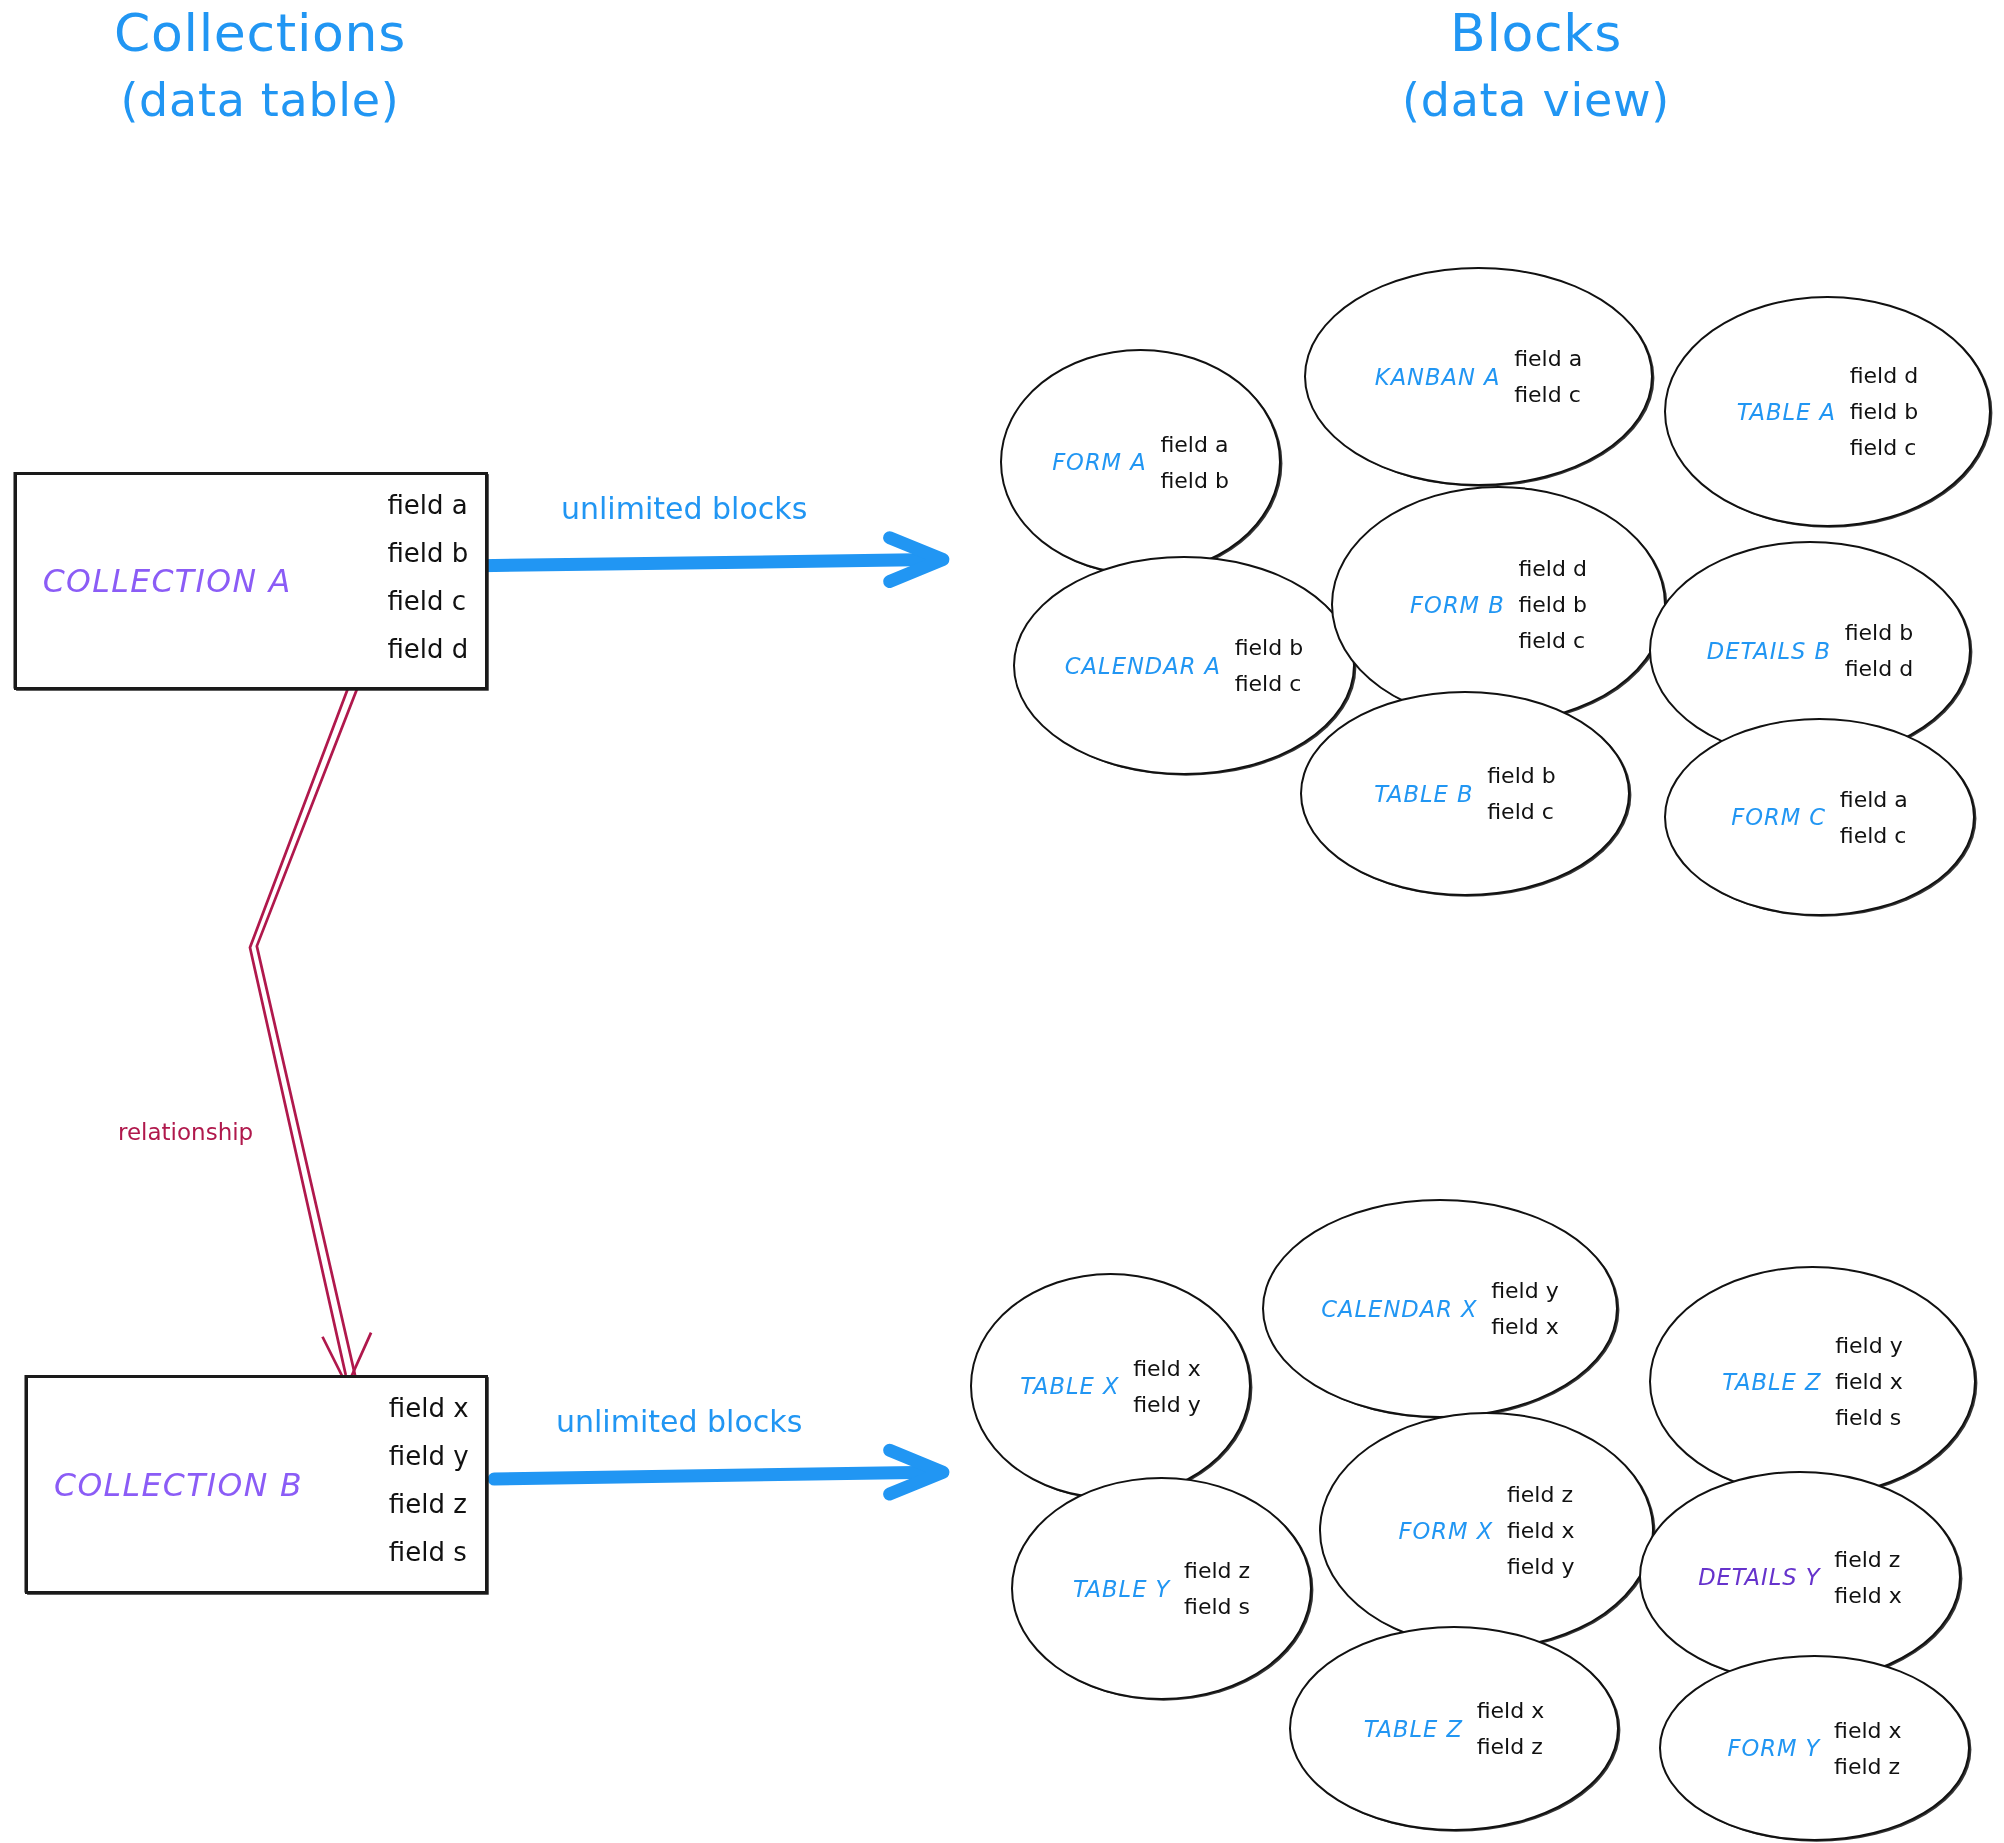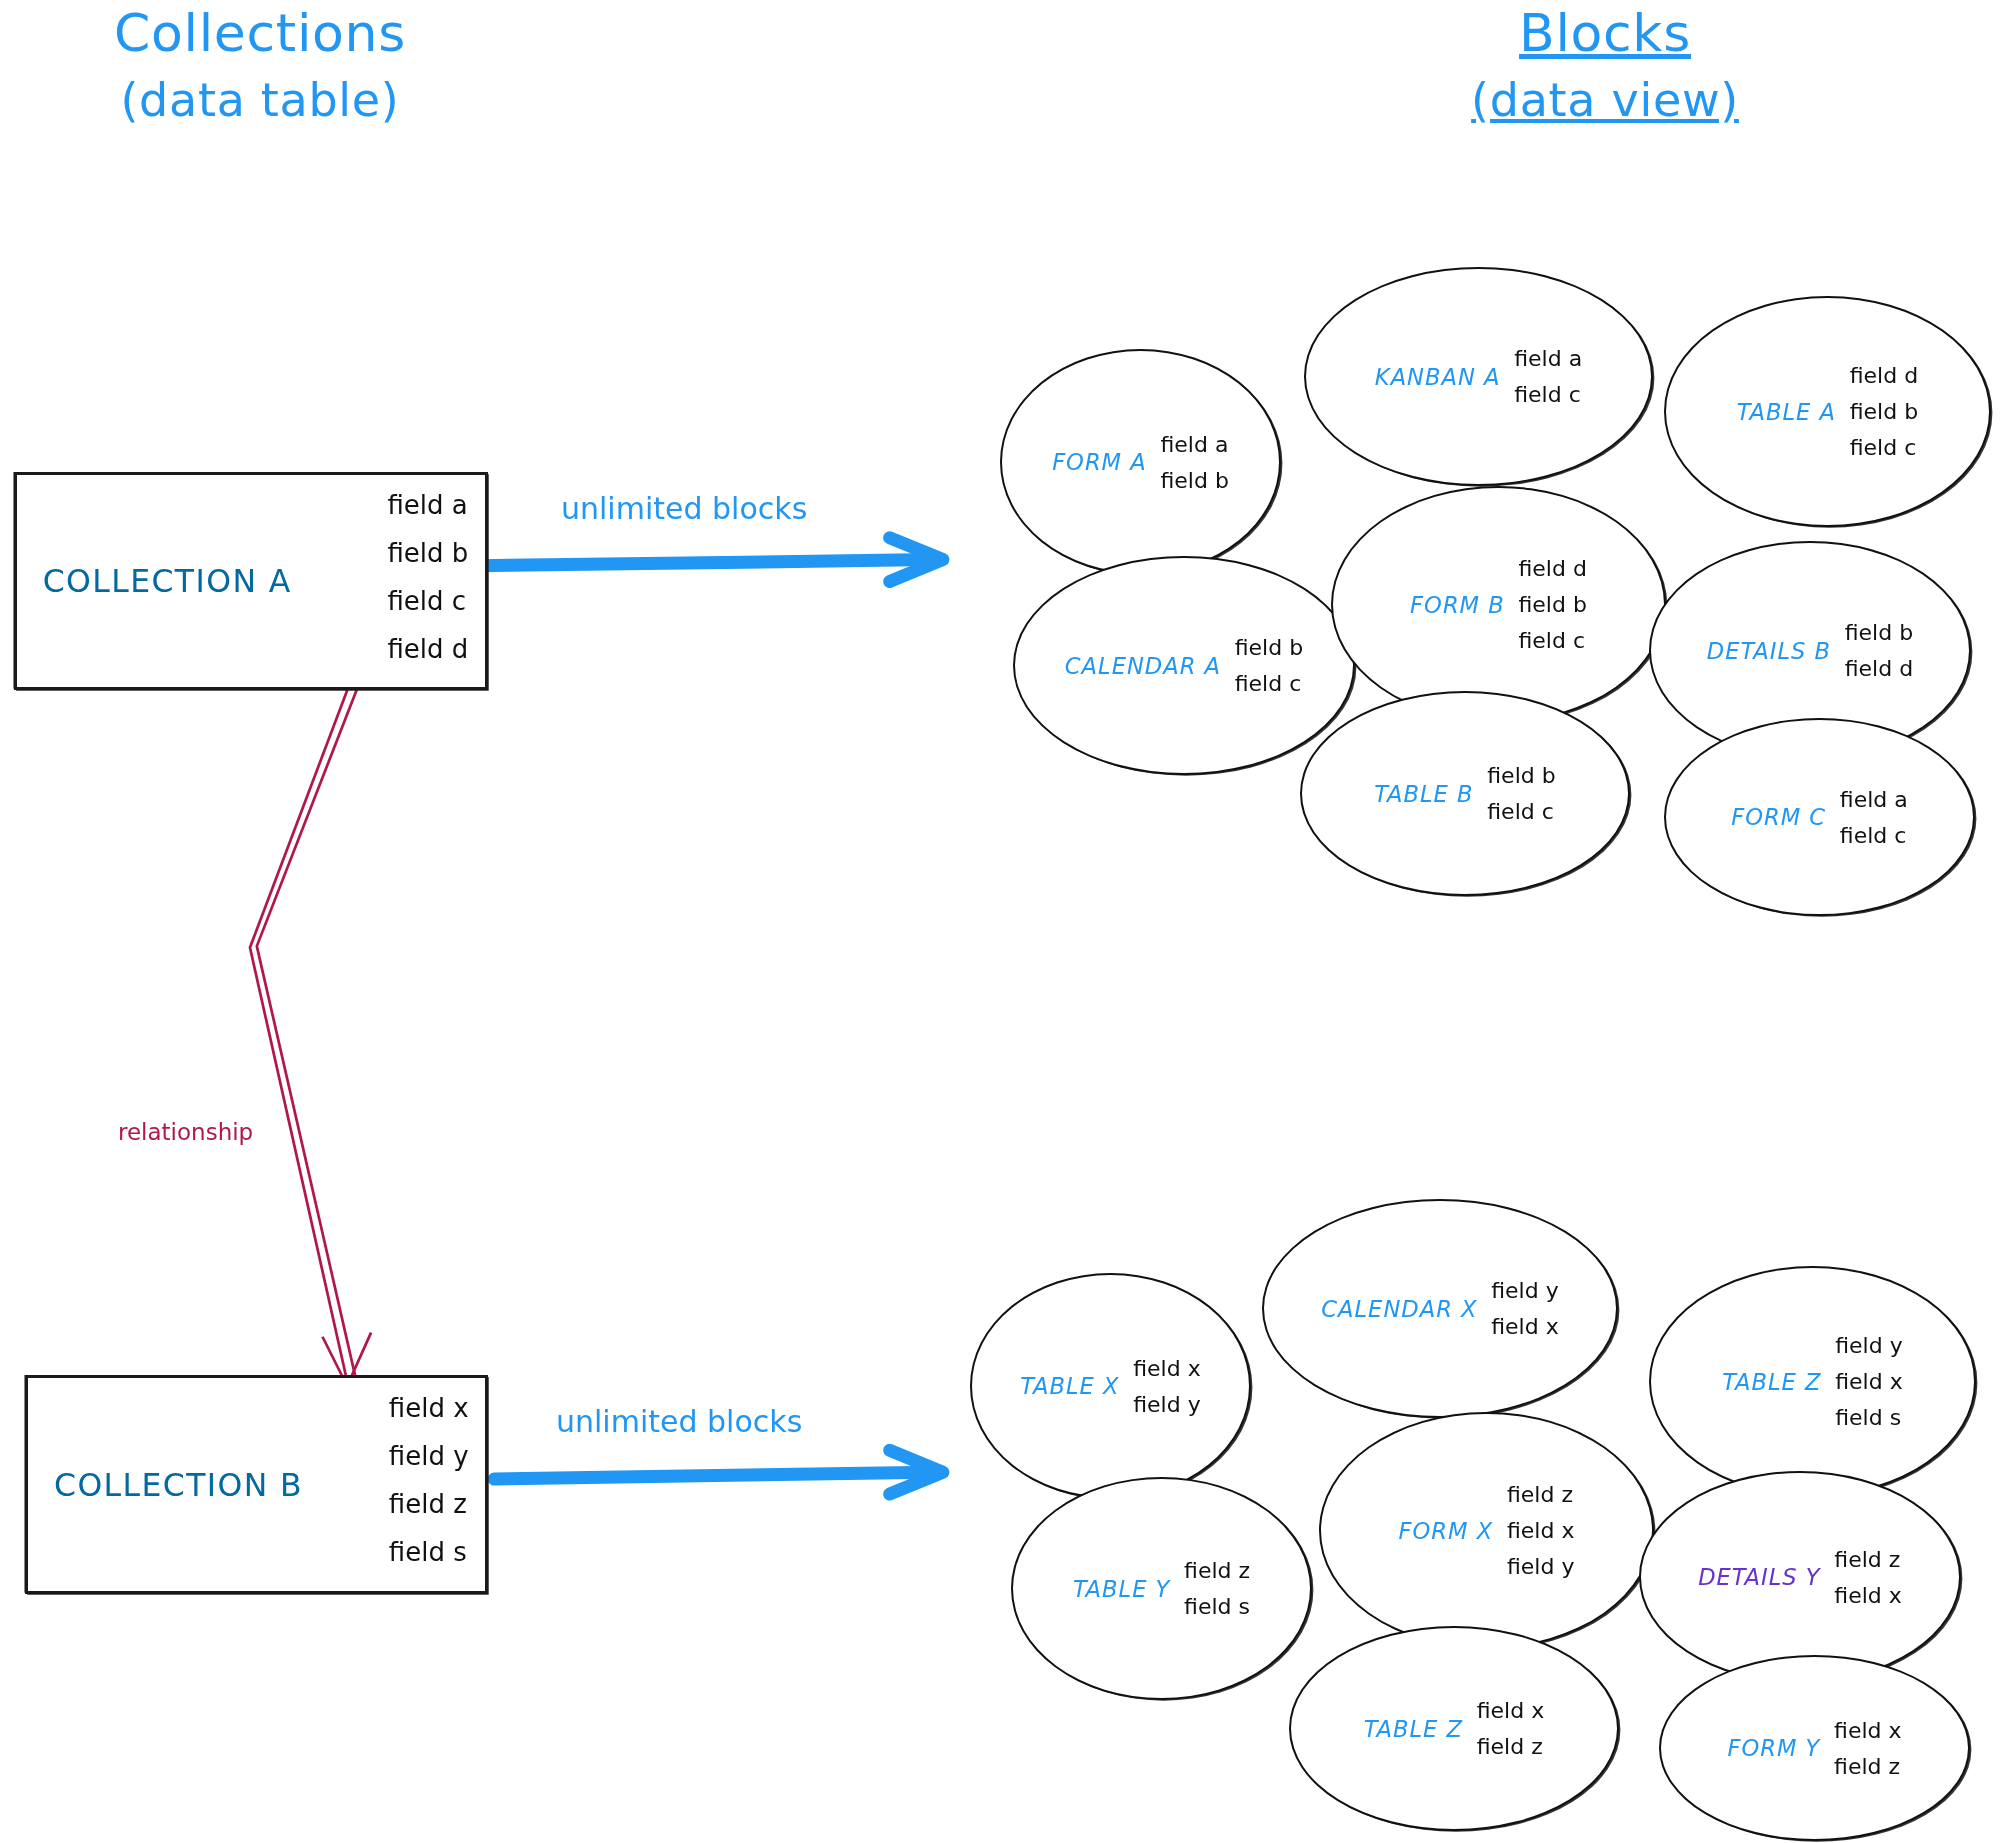--- a/index.html
+++ b/index.html
@@ -41,24 +41,25 @@
   
   .collection-box {
     position: absolute;
     border: 3.4px solid #1a1a1a;
     background: #ffffff;
     box-sizing: border-box;
     box-shadow: 1.4px 1.4px 0 -0.7px #1a1a1a, -1.4px -0.7px 0 -0.7px #555;
   }
   .collection-name {
     position: absolute;
-    color: #0369a1;
+    color: #8b5cf6;
     font-size: 31.5px;
     letter-spacing: 1.4px;
     white-space: nowrap;
+    font-style: italic;
     font-family: "DejaVu Sans", sans-serif;
   }
   .collection-fields {
     position: absolute;
     right: 16.4px;
     top: 15px;
     display: flex;
     flex-direction: column;
     gap: 18px;
     align-items: flex-start;
@@ -133,21 +134,21 @@
 </head>
 <body>
 
 <div id="canvas">
 
   <div class="heading" style="left:41px; top:6.8px; width:438px;">
     <span class="title">Collections</span>
     <span class="subtitle">(data table)</span>
   </div>
 
-  <div class="heading" style="left:1386px; top:6.8px; width:438px;text-decoration:underline;">
+  <div class="heading" style="left:1317px; top:6.8px; width:438px;">
     <span class="title">Blocks</span>
     <span class="subtitle">(data view)</span>
   </div>
 
   <svg class="overlay" viewBox="0 0 2930 2694">
 
     <g>
       <line x1="700" y1="827" x2="1362" y2="818" stroke="#2196f3" stroke-width="19" stroke-linecap="round"></line>
       <polyline points="1300,786 1378,818 1300,850" fill="none" stroke="#2196f3" stroke-width="19" stroke-linecap="round" stroke-linejoin="round"></polyline>
     </g>

